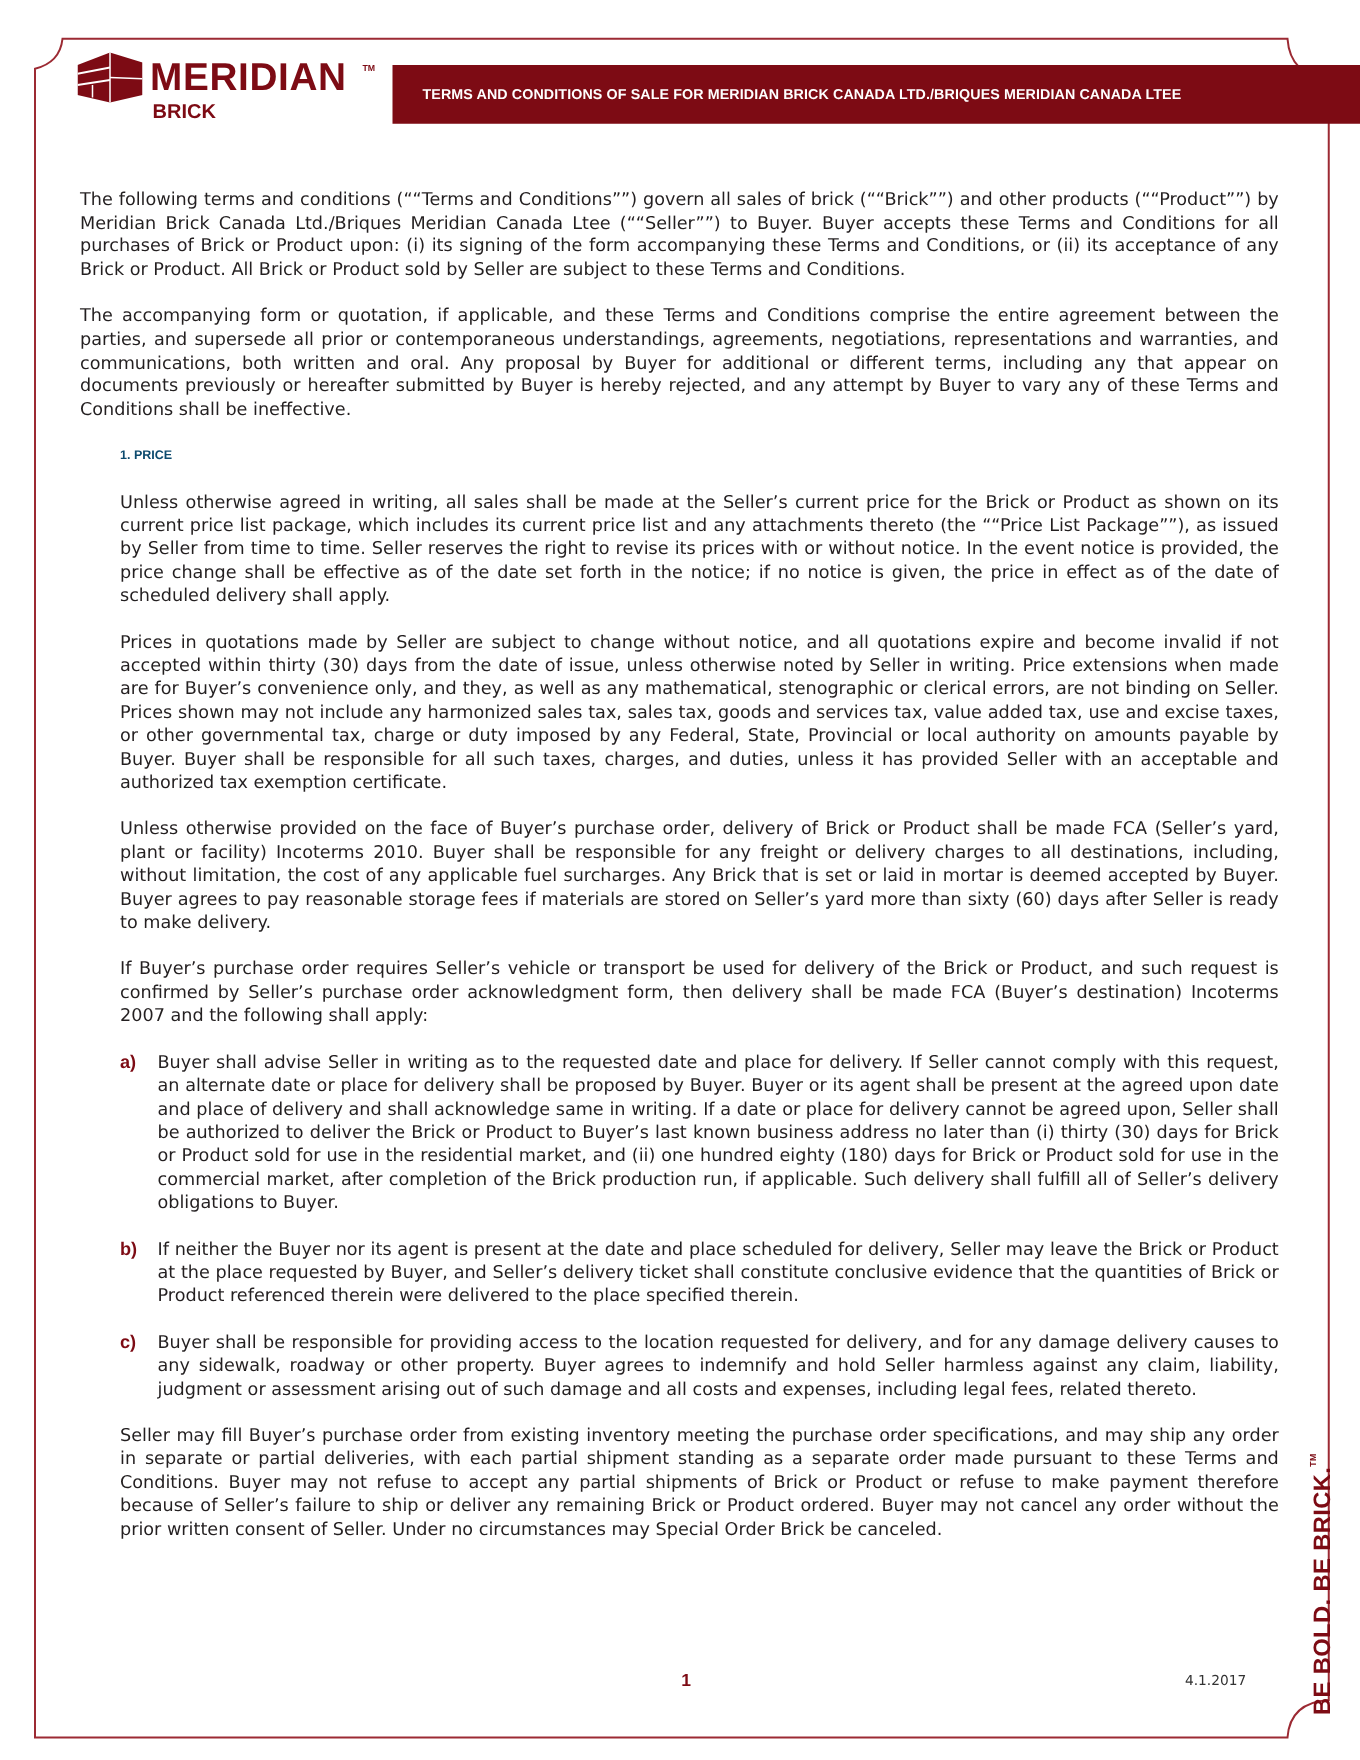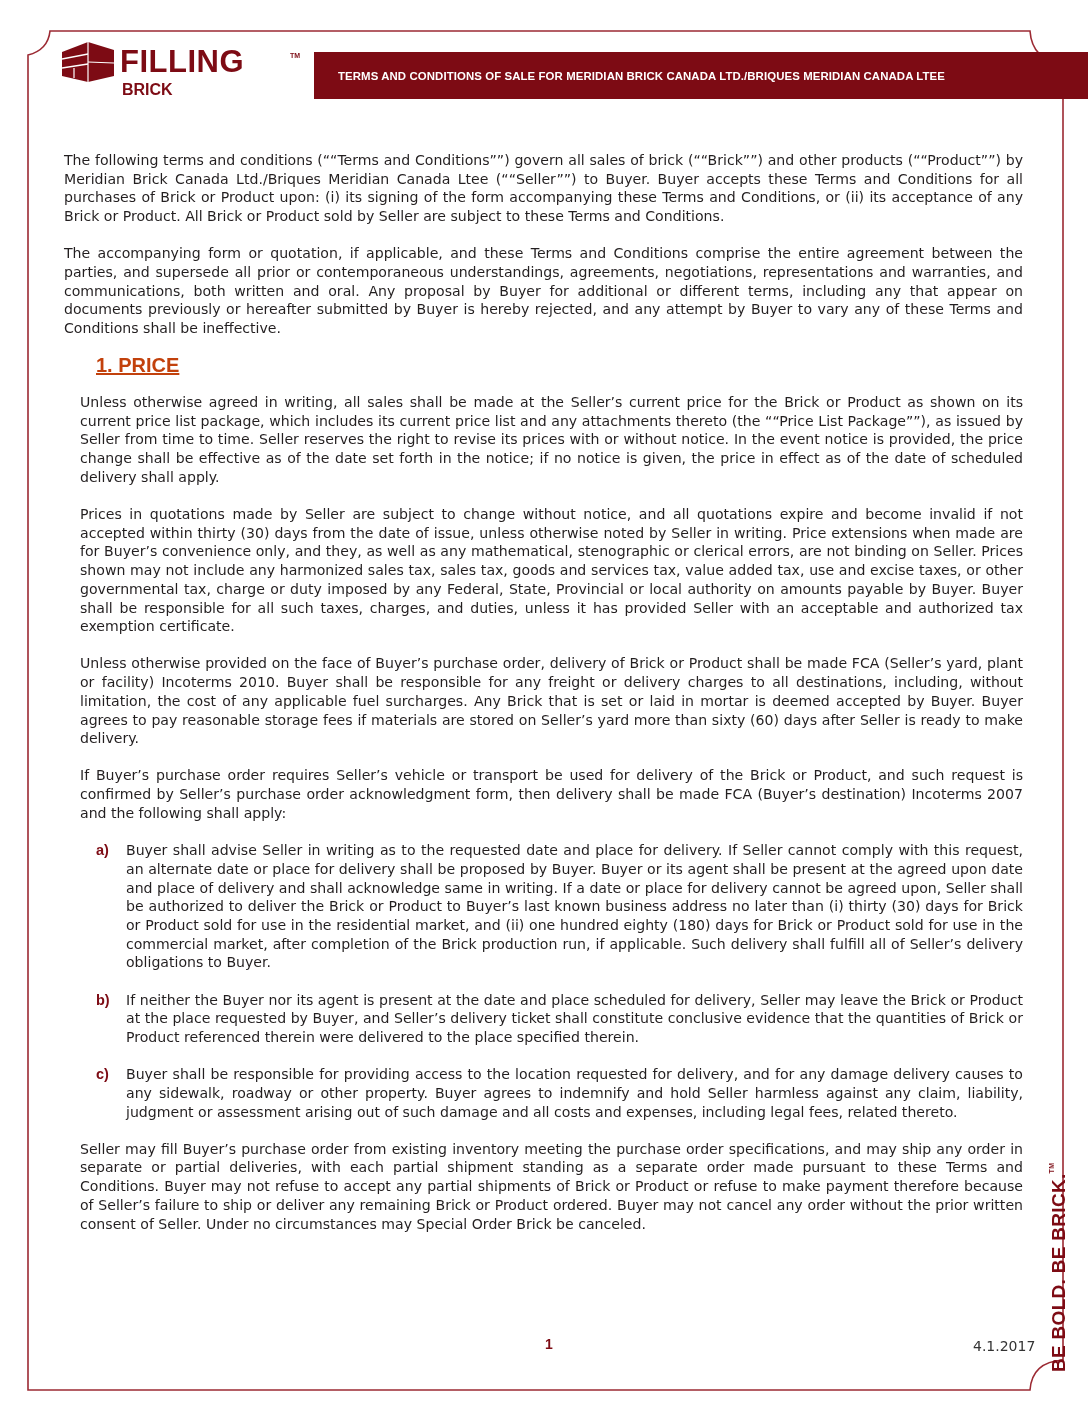--- a/index.html
+++ b/index.html
@@ -11,50 +11,50 @@
                font-size: 31px; letter-spacing: 0.5px; color: #7d0b14; line-height: 1; }
   .logo-tm { position: absolute; left: 228px; top: 10px; font-size: 7px; font-weight: bold; color: #7d0b14; font-family: "Liberation Sans", sans-serif; }
   .logo-sub { position: absolute; left: 60px; top: 40px; font-family: "Liberation Sans", sans-serif; font-weight: bold;
               font-size: 16px; color: #7d0b14; line-height: 1; text-align: right; }
   .banner { position: absolute; left: 314px; top: 52px; width: 800px; height: 47px; background: #7d0b14;
             color: #fff; font-family: "Liberation Sans", sans-serif; font-weight: bold; font-size: 11.4px;
             display: flex; align-items: center; padding-left: 24px; box-sizing: border-box; letter-spacing: 0.1px; }
   .content { position: absolute; left: 64px; top: 151px; width: 959px; }
   p { margin: 0; font-size: 14.1px; line-height: 18.7px; text-align: justify; }
   .para { margin-bottom: 18.5px; }
-  .indent { margin-left: 16px; }
-  h2 { margin: 0 0 18px 32px; font-family: "Liberation Sans", sans-serif; font-weight: bold; font-size: 20px;
-       color: #c2410c; line-height: 18.7px; text-decoration: underline; }
+  .indent { margin-left: 32px; }
+  h2 { margin: 0 0 18px 32px; font-family: "Liberation Sans", sans-serif; font-weight: bold; font-size: 10px;
+       color: #0c4a6e; line-height: 18.7px; }
   .item { display: flex; margin-left: 32px; margin-bottom: 18.5px; }
   .item-label { width: 30px; flex: none; font-family: "Liberation Sans", sans-serif; font-weight: bold; font-size: 14.5px; color: #7d0b14; line-height: 18.7px; }
   .item-text { flex: 1; }
   .pagenum { position: absolute; left: 545px; top: 1336px; font-family: "Liberation Sans", sans-serif; font-weight: bold;
              font-size: 14px; color: #7d0b14; }
-  .date { position: absolute; left: 973px; top: 1338px; font-size: 14px; color: #333; }
+  .date { position: absolute; left: 948px; top: 1338px; font-size: 11px; color: #333; }
   .tagline { position: absolute; left: 1048px; top: 1372px; transform-origin: 0 0; transform: rotate(-90deg);
              font-family: "Liberation Sans", sans-serif; font-weight: bold; font-size: 19px; color: #7d0b14; white-space: nowrap; letter-spacing: 0.3px; }
   .tagline sup { font-size: 7px; vertical-align: top; }
 </style>
 </head>
 <body>
 
 <svg class="frame" viewBox="0 0 1088 1408" xmlns="http://www.w3.org/2000/svg">
   <path d="M50 31 L1030 31 Q1032 60 1063 64 L1063 1360 Q1032 1362 1030 1390 L50 1390 L28 1390 L28 55 Q48 50 50 31 Z" fill="none" stroke="#9c2a33" stroke-width="1.6"></path>
 </svg>
 
 <div class="logo">
   <svg width="52" height="42" viewBox="0 0 52 42" style="position:absolute;left:0;top:0;" xmlns="http://www.w3.org/2000/svg">
     <polygon points="0,10 26,0 52,8 52,34 26,40 0,34" fill="#7d0b14"></polygon>
     <line x1="0" y1="17" x2="26" y2="12" stroke="#fff" stroke-width="1.5"></line>
     <line x1="0" y1="26" x2="26" y2="22" stroke="#fff" stroke-width="1.5"></line>
     <line x1="26" y1="0" x2="26" y2="40" stroke="#fff" stroke-width="1.2"></line>
     <line x1="12" y1="26" x2="12" y2="36" stroke="#fff" stroke-width="1.2"></line>
     <line x1="26" y1="20" x2="52" y2="21" stroke="#fff" stroke-width="1.2"></line>
   </svg>
-  <span class="logo-word">FILLING</span>
+  <span class="logo-word">MERIDIAN</span>
   <span class="logo-tm">TM</span>
   <span class="logo-sub">BRICK</span>
 </div>
 
 <div class="banner">
   <span>TERMS AND CONDITIONS OF SALE FOR MERIDIAN BRICK CANADA LTD./BRIQUES MERIDIAN CANADA LTEE</span>
 </div>
 
 <div class="content">
   <p class="para">The following terms and conditions (““Terms and Conditions””) govern all sales of brick (““Brick””) and other products (““Product””) by Meridian Brick Canada Ltd./Briques Meridian Canada Ltee (““Seller””) to Buyer. Buyer accepts these Terms and Conditions for all purchases of Brick or Product upon: (i) its signing of the form accompanying these Terms and Conditions, or (ii) its acceptance of any Brick or Product.  All Brick or Product sold by Seller are subject to these Terms and Conditions.</p>

